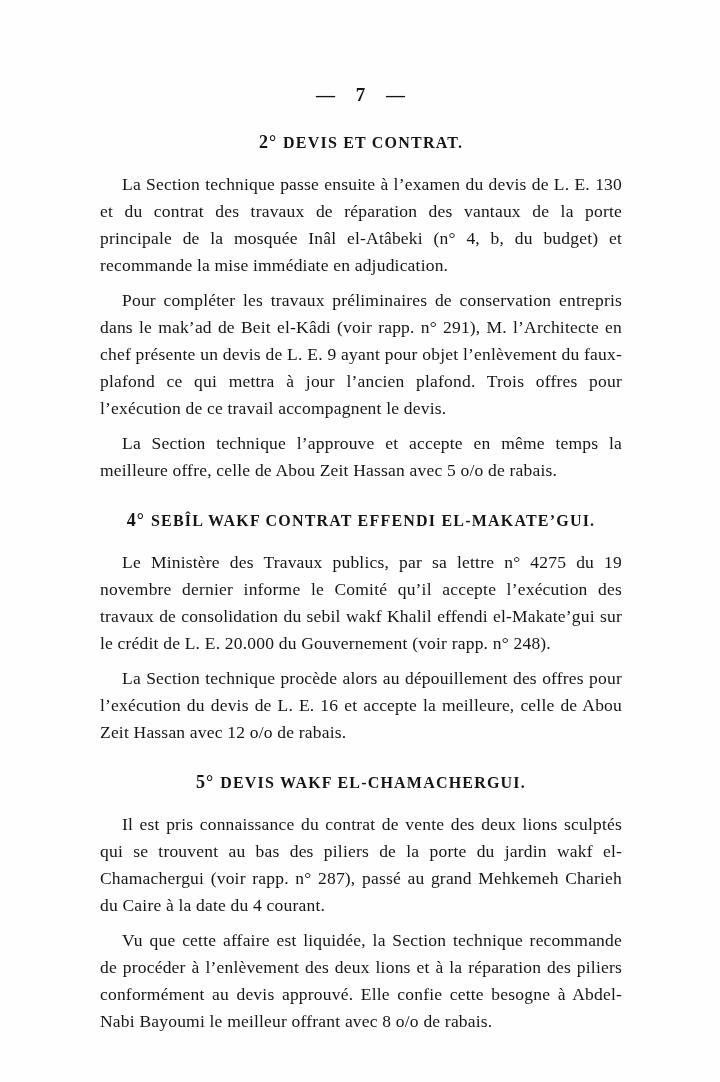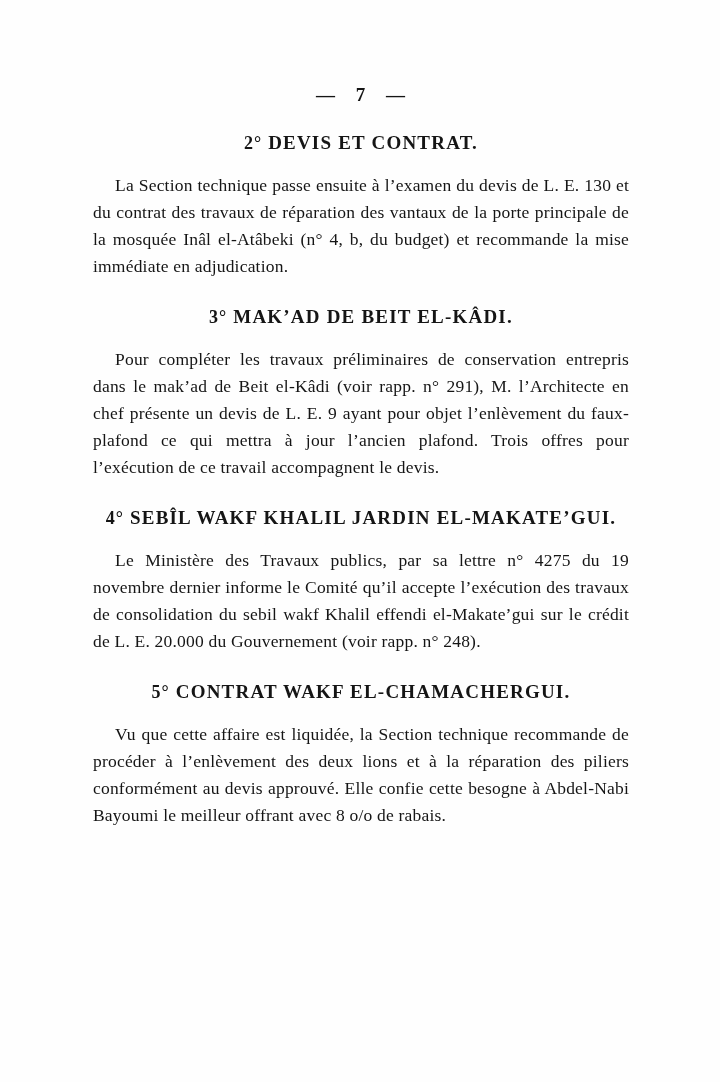--- a/index.html
+++ b/index.html
@@ -38,26 +38,26 @@
     font-weight: bold;
     white-space: nowrap;
   }
   .section-number {
     font-size: 18px;
     font-weight: bold;
     letter-spacing: 1px;
     margin-right: 6px;
   }
   .section-title {
-    font-size: 19px;
+    font-size: 16px;
     font-weight: bold;
     letter-spacing: 1.2px;
   }
   p.body-par {
-    margin: 1px;
+    margin: 8px;
     text-indent: 22px;
     font-size: 17.5px;
     line-height: 27px;
     text-align: justify;
     letter-spacing: 0.2px;
   }
   .section {
     margin: 0;
   }
 </style>
@@ -70,34 +70,34 @@
     <div class="page-number">— 7 —</div>
 
     <div class="section">
       <div class="section-heading">
         <span class="section-number">2°</span><span class="section-title">DEVIS ET CONTRAT.</span>
       </div>
       <p class="body-par">La Section technique passe ensuite à l’examen du devis de L. E. 130 et du contrat des travaux de réparation des vantaux de la porte principale de la mosquée Inâl el-Atâbeki (n° 4, b, du budget) et recommande la mise immédiate en adjudication.</p>
     </div>
 
     <div class="section">
-      <div class="section-heading">
-        <span class="section-number">3°</span><span class="section-title">MAK’AD DE BEIT EL-KÂDI.</span>
-      </div>
       <p class="body-par">Pour compléter les travaux préliminaires de conservation entrepris dans le mak’ad de Beit el-Kâdi (voir rapp. n° 291), M. l’Architecte en chef présente un devis de L. E. 9 ayant pour objet l’enlèvement du faux-plafond ce qui mettra à jour l’ancien plafond. Trois offres pour l’exécution de ce travail accompagnent le devis.</p>
+      <p class="body-par">La Section technique l’approuve et accepte en même temps la meilleure offre, celle de Abou Zeit Hassan avec 5 o/o de rabais.</p>
     </div>
 
     <div class="section">
       <div class="section-heading">
-        <span class="section-number">4°</span><span class="section-title">SEBÎL WAKF KHALIL JARDIN EL-MAKATE’GUI.</span>
+        <span class="section-number">4°</span><span class="section-title">SEBÎL WAKF CONTRAT EFFENDI EL-MAKATE’GUI.</span>
       </div>
       <p class="body-par">Le Ministère des Travaux publics, par sa lettre n° 4275 du 19 novembre dernier informe le Comité qu’il accepte l’exécution des travaux de consolidation du sebil wakf Khalil effendi el-Makate’gui sur le crédit de L. E. 20.000 du Gouvernement (voir rapp. n° 248).</p>
+      <p class="body-par">La Section technique procède alors au dépouillement des offres pour l’exécution du devis de L. E. 16 et accepte la meilleure, celle de Abou Zeit Hassan avec 12 o/o de rabais.</p>
     </div>
 
     <div class="section">
       <div class="section-heading">
-        <span class="section-number">5°</span><span class="section-title">CONTRAT WAKF EL-CHAMACHERGUI.</span>
+        <span class="section-number">5°</span><span class="section-title">DEVIS WAKF EL-CHAMACHERGUI.</span>
       </div>
+      <p class="body-par">Il est pris connaissance du contrat de vente des deux lions sculptés qui se trouvent au bas des piliers de la porte du jardin wakf el-Chamachergui (voir rapp. n° 287), passé au grand Mehkemeh Charieh du Caire à la date du 4 courant.</p>
       <p class="body-par">Vu que cette affaire est liquidée, la Section technique recommande de procéder à l’enlèvement des deux lions et à la réparation des piliers conformément au devis approuvé. Elle confie cette besogne à Abdel-Nabi Bayoumi le meilleur offrant avec 8 o/o de rabais.</p>
     </div>
 
   </div>
 </div>
 
 </body></html>

